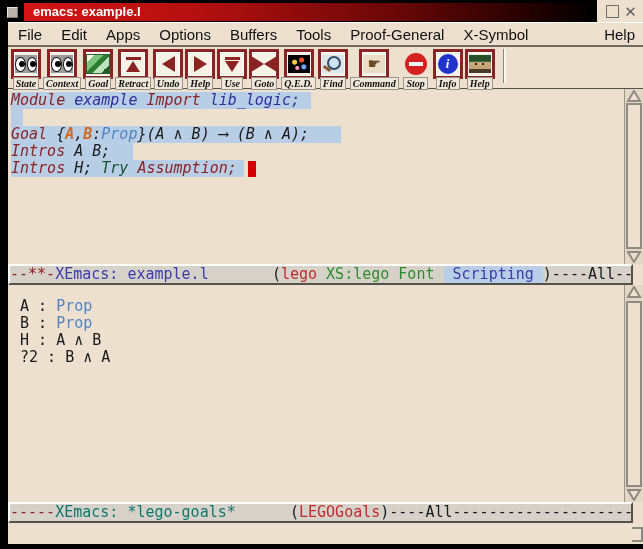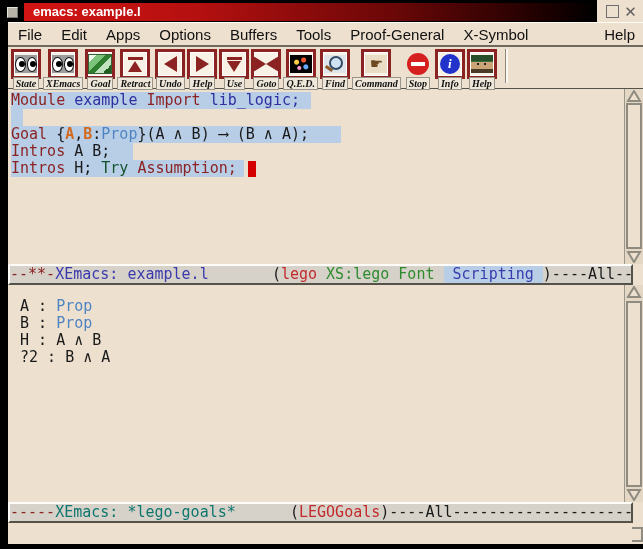--- a/index.html
+++ b/index.html
@@ -127,21 +127,21 @@
           </div>
         <span class="tb-label">State</span>
       </div>
       <div class="tb-btn">
         <div class="icoBox">
             <div class="eyes">
               <span class="eye"></span>
               <span class="eye"></span>
             </div>
           </div>
-        <span class="tb-label">XEmacs</span>
+        <span class="tb-label">Context</span>
       </div>
       <div class="tb-btn">
         <div class="icoBox">
             <div class="goalimg"></div>
           </div>
         <span class="tb-label">Goal</span>
       </div>
       <div class="tb-btn">
         <div class="icoBox">
             <div class="stack">
@@ -213,21 +213,21 @@
       </div>
       <div class="tb-btn">
         <div class="icoBox">
             <div class="helpface"></div>
           </div>
         <span class="tb-label">Help</span>
       </div>
       <div class="tb-sep"></div>
     </div>
 
-    <div class="buffer" style="top:67px;height:175px;padding-top:3px;">
+    <div class="buffer" style="top:67px;height:175px;padding-top:3px;font-style:italic;">
         <div class="line"><span class="hl" style="width: 300px;"><span style="color: rgb(139, 35, 35);">Module</span><span style="color: rgb(26, 26, 26);"> </span><span style="color: rgb(47, 47, 159);">example</span><span style="color: rgb(26, 26, 26);"> </span><span style="color: rgb(139, 35, 35);">Import</span><span style="color: rgb(26, 26, 26);"> </span><span style="color: rgb(47, 47, 159);">lib_logic;</span></span></div>
         <div class="line"><span class="hl" style="width: 12px;"></span></div>
         <div class="line"><span class="hl" style="width: 330px;"><span style="color: rgb(139, 35, 35);">Goal</span><span style="color: rgb(26, 26, 26);"> {</span><span class="b" style="color: rgb(210, 105, 30);">A</span><span style="color: rgb(26, 26, 26);">,</span><span class="b" style="color: rgb(210, 105, 30);">B</span><span style="color: rgb(26, 26, 26);">:</span><span style="color: rgb(79, 132, 196);">Prop</span><span style="color: rgb(26, 26, 26);">}(A ∧ B) ⟶ (B ∧ A);</span></span></div>
         <div class="line"><span class="hl" style="width: 122px;"><span style="color: rgb(139, 35, 35);">Intros</span><span style="color: rgb(26, 26, 26);"> A B;</span></span></div>
         <div class="line"><span class="hl" style="width: 233px;"><span style="color: rgb(139, 35, 35);">Intros</span><span style="color: rgb(26, 26, 26);"> H; </span><span style="color: #14532d;">Try</span><span style="color: rgb(26, 26, 26);"> </span><span style="color: rgb(139, 35, 35);">Assumption;</span></span><span class="cursor"></span></div>
       </div>
 
     <div class="modeline" style="top:242px;"><span style="color: rgb(139, 35, 35);">--**-</span><span style="color: rgb(58, 58, 173);">XEmacs: example.l</span><span style="color: rgb(26, 26, 26);">       (</span><span style="color: rgb(194, 43, 43);">lego</span><span style="color: rgb(26, 26, 26);"> </span><span style="color: rgb(46, 139, 46);">XS:lego Font</span><span style="color: rgb(26, 26, 26);"> </span><span style="color: rgb(58, 58, 173); background: rgb(184, 206, 230);"> Scripting </span><span style="color: rgb(26, 26, 26);">)----All----</span></div>
 
     <div class="buffer" style="top:263px;height:217px;padding-top:13px;">

